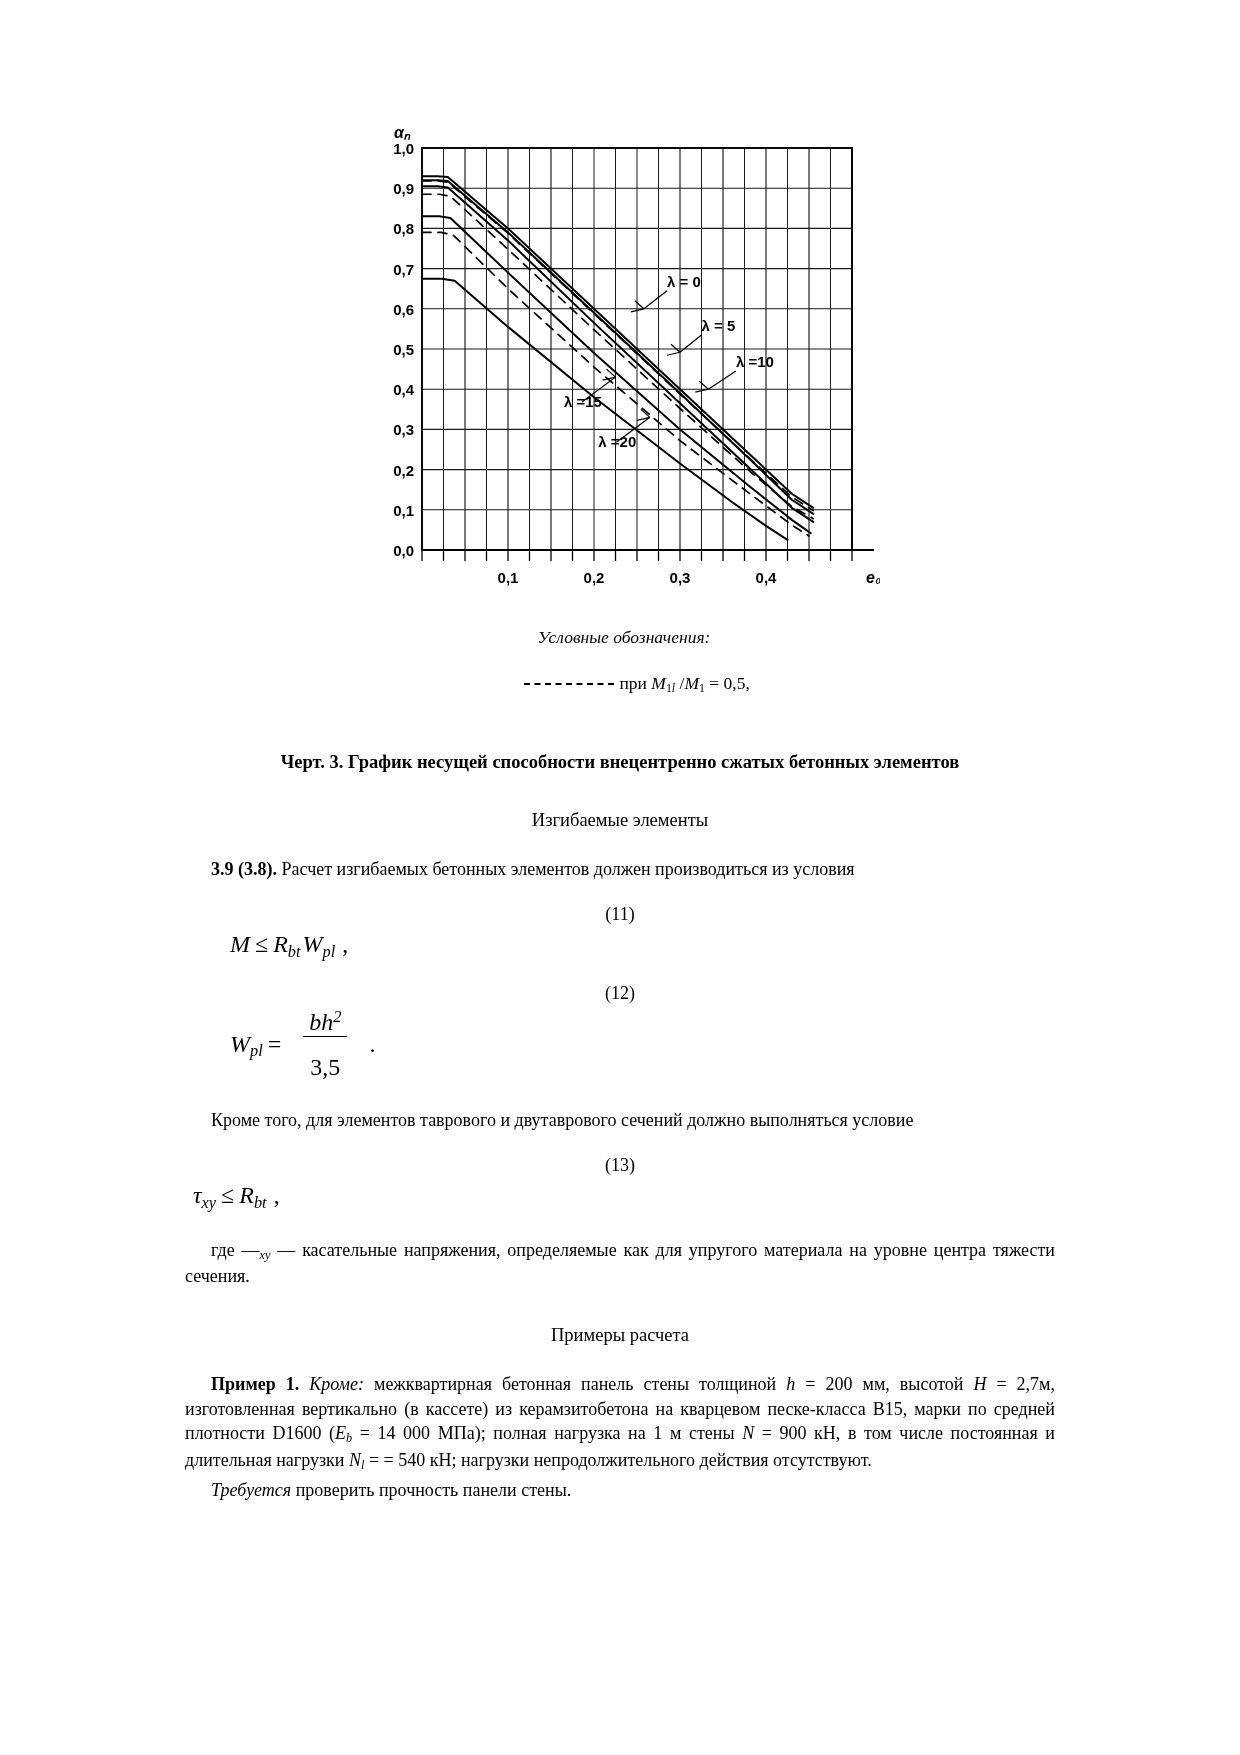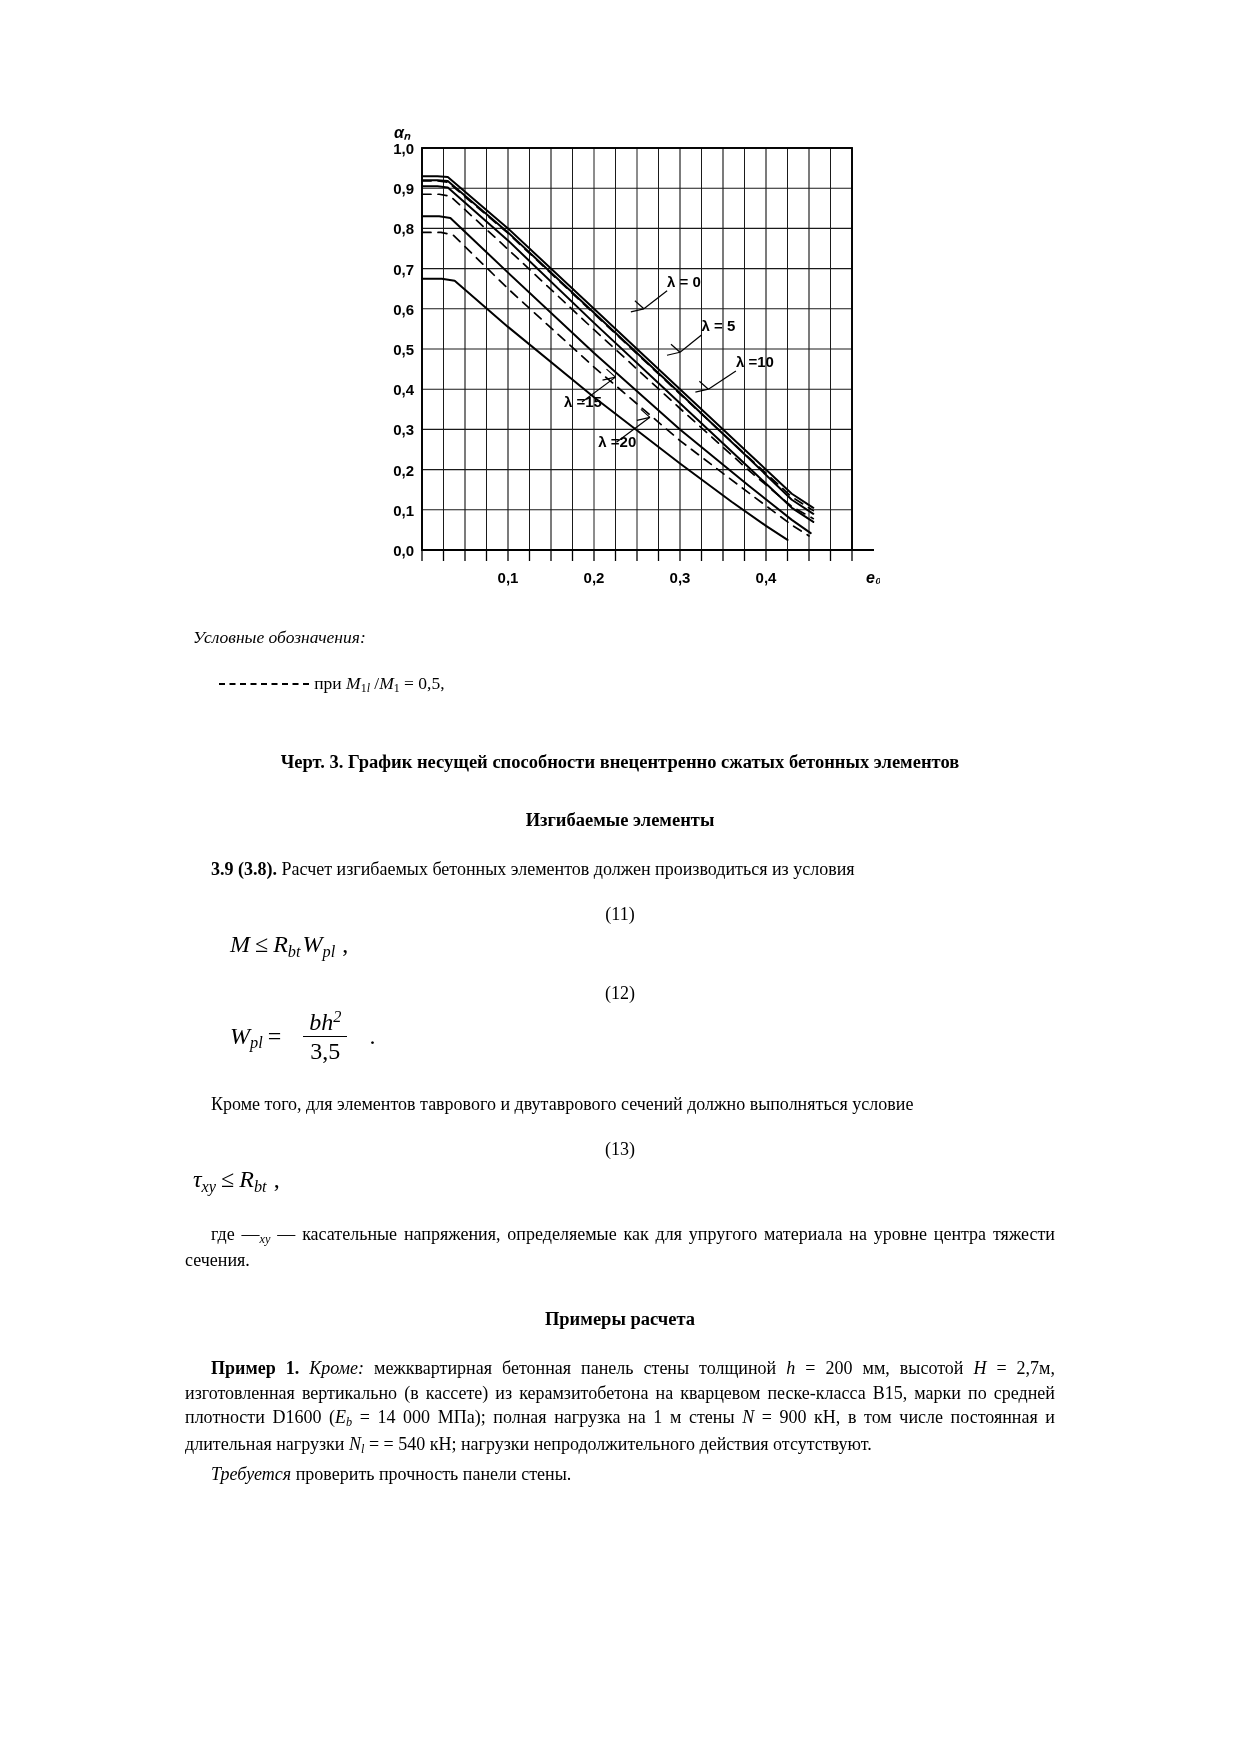--- a/index.html
+++ b/index.html
@@ -26,39 +26,40 @@
   
   .figure { margin-top:118px; width:870px; display:block; }
   .figure svg { display:block; margin:0 auto; }
 
   
   .legend {
     margin-top:8px;
     margin-left:8px;
     font-size:17.5px;
     line-height:1.32;
+    text-align:center;
   }
   .legend .cap { font-style:italic; }
   .legend .row { white-space:pre; }
   .legend .solid-rule {
     display:inline-block; width:74px; height:0;
     border-top:2px solid #000; vertical-align:4px; margin:0 5px 0 2px;
   }
   .legend .dash-rule {
     display:inline-block; width:90px; height:0;
     border-top:2px dashed #000; vertical-align:4px; margin:0 5px 0 0;
   }
 
   
   h1.fig-title {
     font-size:18.5px; font-weight:bold; text-align:center;
     margin:30px 0 0 0; line-height:1.3;
   }
   h2.sec-title {
-    font-size:18.5px; font-weight:bold; text-align:center;
+    font-size:18.5px; font-weight:normal; text-align:center;
     margin:36px 0 0 0;
   }
 
   
   p.body {
     font-size:18px; line-height:1.38; margin:26px 0 0 0;
     text-align:justify; text-indent:26px;
   }
   p.tight { margin-top:4px; }
   .bold { font-weight:bold; }
@@ -76,21 +77,21 @@
     font-size:24px; font-style:italic; margin-left:45px; margin-top:6px;
     display:block; line-height:1.1;
   }
   .eq .op { font-style:normal; padding:0 5px; }
   .frac {
     display:inline-block; vertical-align:middle; text-align:center;
     margin:0 17px; position:relative; top:-2px;
   }
   .frac .num { display:block; padding:0 6px 1px 6px; }
   .frac .den {
-    display:block; border-top:1.6px solid #000; padding:1px 6px 0 6px;
+    display:block; border-top:1.6px solid #000; padding:17px 6px 0 6px;
     font-style:normal;
   }
 </style>
 </head>
 <body>
 
 <div class="page">
 <div class="content">
 
   <div class="figure">

